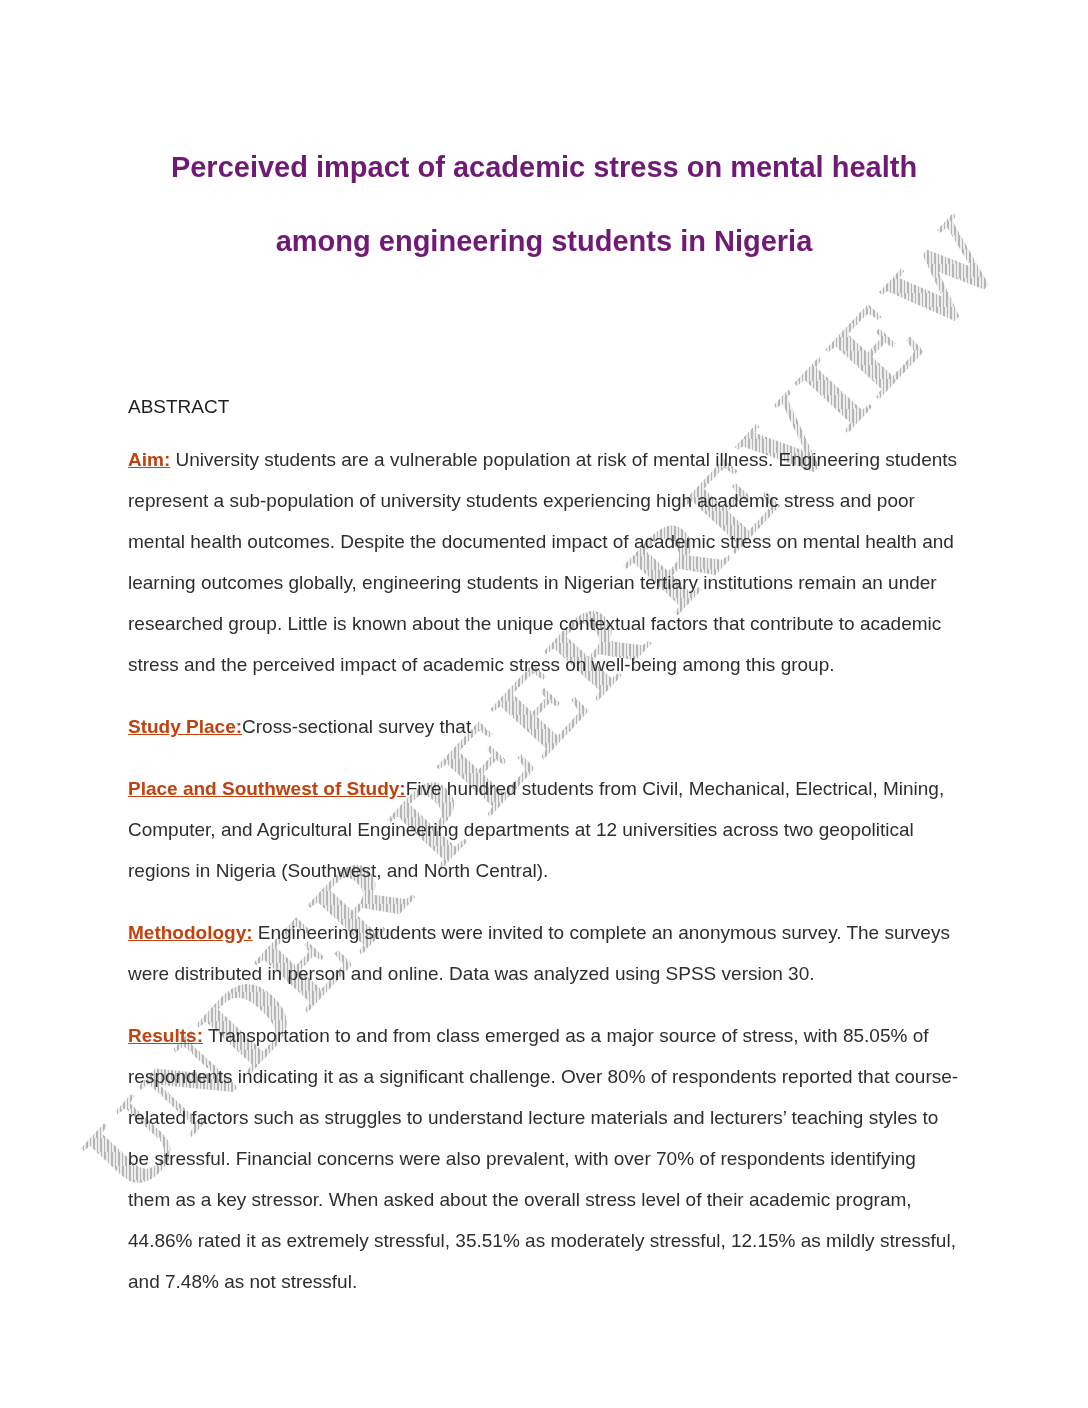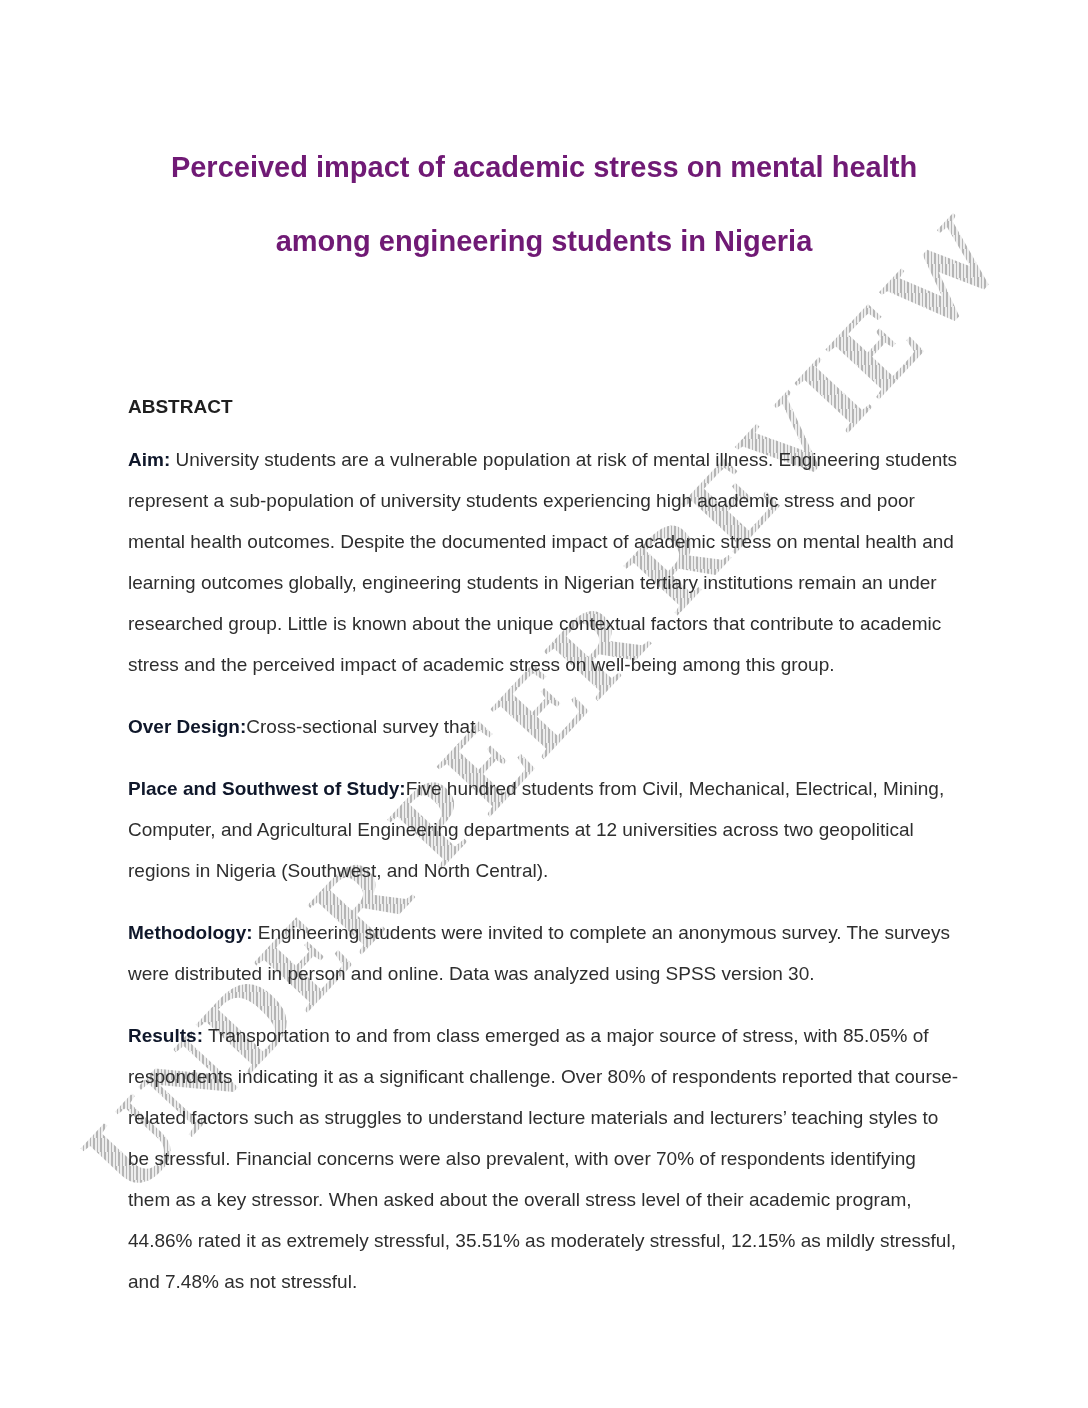--- a/index.html
+++ b/index.html
@@ -44,50 +44,51 @@
     text-align: center;
     font-weight: bold;
     font-size: 29px;
     line-height: 74px;
     color: #701a75;
     margin: 0;
   }
   .abstract-heading {
     margin-top: 118px;
     font-size: 19px;
-    font-weight: bold;
+    font-weight: normal;
     color: #1f1f1f;
   }
   .body-par {
     font-size: 19px;
     line-height: 41px;
     margin: 21px 0;
     text-align: left;
   }
   .lbl {
     font-weight: bold;
-    color: #0f172a;
+    color: #c2410c;
+    text-decoration: underline;
   }
 </style>
 </head>
 <body>
 
 <div class="page">
 
   <div class="watermark">UNDER PEER REVIEW</div>
 
   <div class="content">
 
     <h1 class="title"><span>Perceived impact of academic stress on mental health</span><br><span>among engineering students in Nigeria</span></h1>
 
     <div class="abstract-heading">ABSTRACT</div>
 
     <p class="body-par"><b class="lbl">Aim:</b><span> University students are a vulnerable population at risk of mental illness. Engineering students represent a sub-population of university students experiencing high academic stress and poor mental health outcomes. Despite the documented impact of academic stress on mental health and learning outcomes globally, engineering students in Nigerian tertiary institutions remain an under researched group. Little is known about the unique contextual factors that contribute to academic stress and the perceived impact of academic stress on well-being among this group.</span></p>
 
-    <p class="body-par"><b class="lbl">Over Design:</b><span>Cross-sectional survey that</span></p>
+    <p class="body-par"><b class="lbl">Study Place:</b><span>Cross-sectional survey that</span></p>
 
     <p class="body-par"><b class="lbl">Place and Southwest of Study:</b><span>Five hundred students from Civil, Mechanical, Electrical, Mining, Computer, and Agricultural Engineering departments at 12 universities across two geopolitical regions in Nigeria (Southwest, and North Central).</span></p>
 
     <p class="body-par"><b class="lbl">Methodology:</b><span> Engineering students were invited to complete an anonymous survey. The surveys were distributed in person and online. Data was analyzed using SPSS version 30.</span></p>
 
     <p class="body-par"><b class="lbl">Results:</b><span> Transportation to and from class emerged as a major source of stress, with 85.05% of respondents indicating it as a significant challenge. Over 80% of respondents reported that course-related factors such as struggles to understand lecture materials and lecturers’ teaching styles to be stressful. Financial concerns were also prevalent, with over 70% of respondents identifying them as a key stressor. When asked about the overall stress level of their academic program, 44.86% rated it as extremely stressful, 35.51% as moderately stressful, 12.15% as mildly stressful, and 7.48% as not stressful.</span></p>
 
   </div>
 </div>
 

